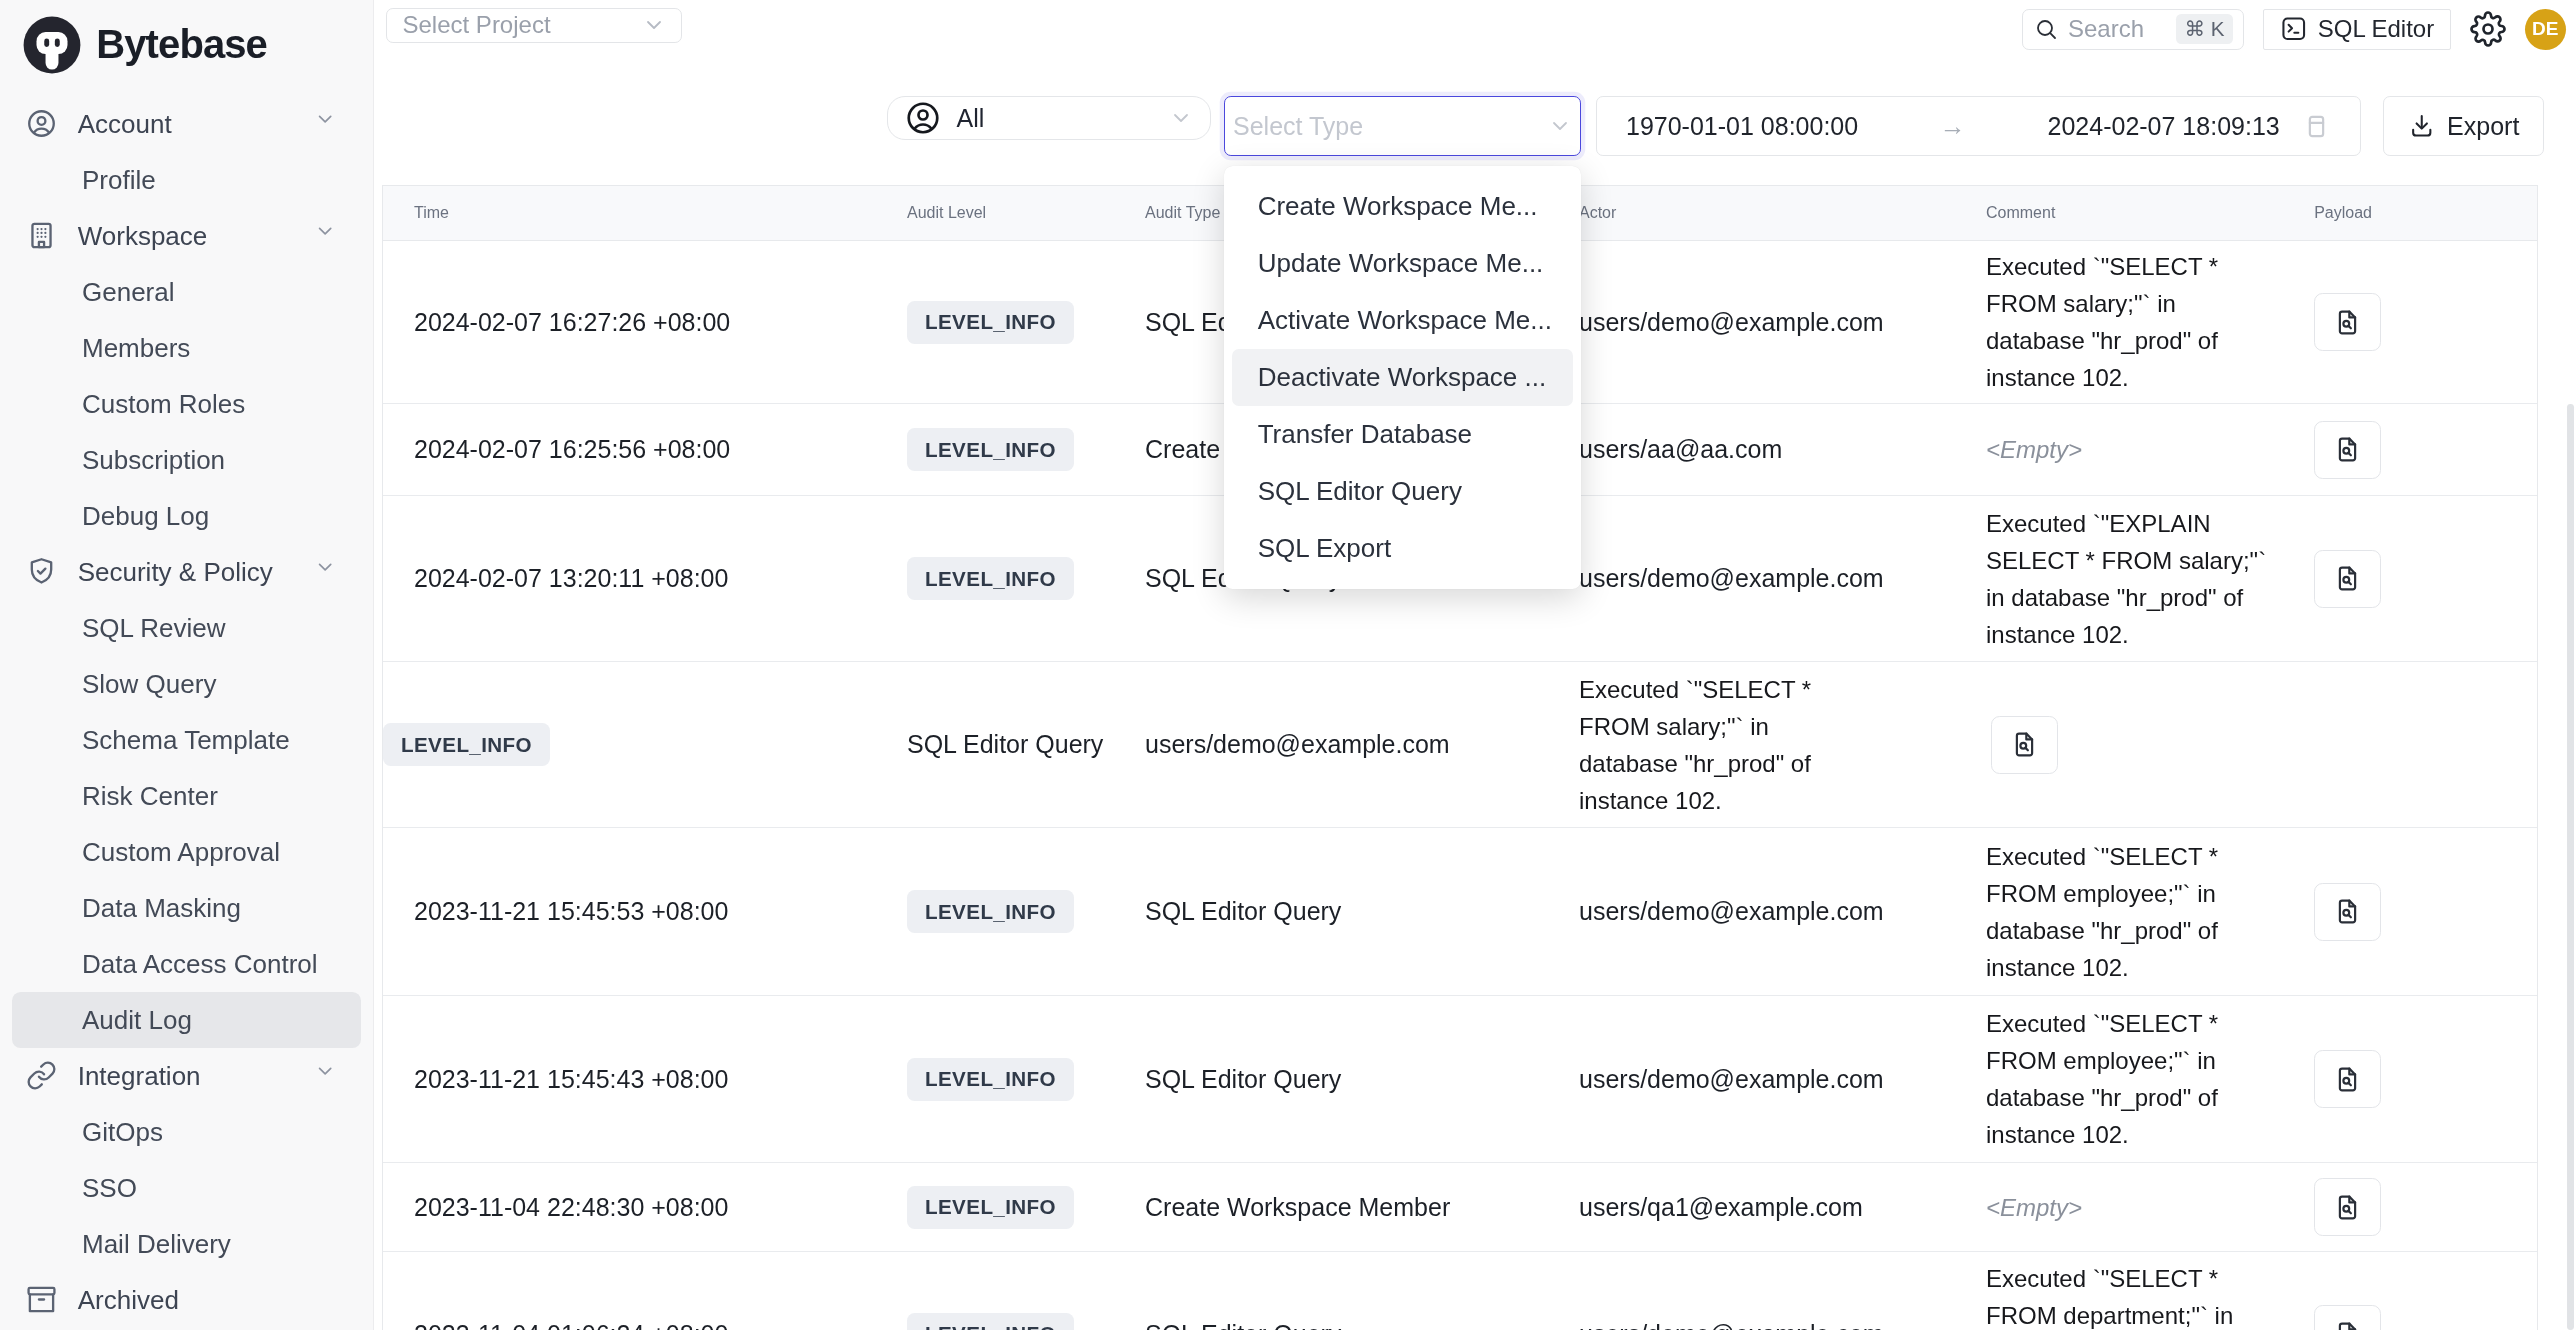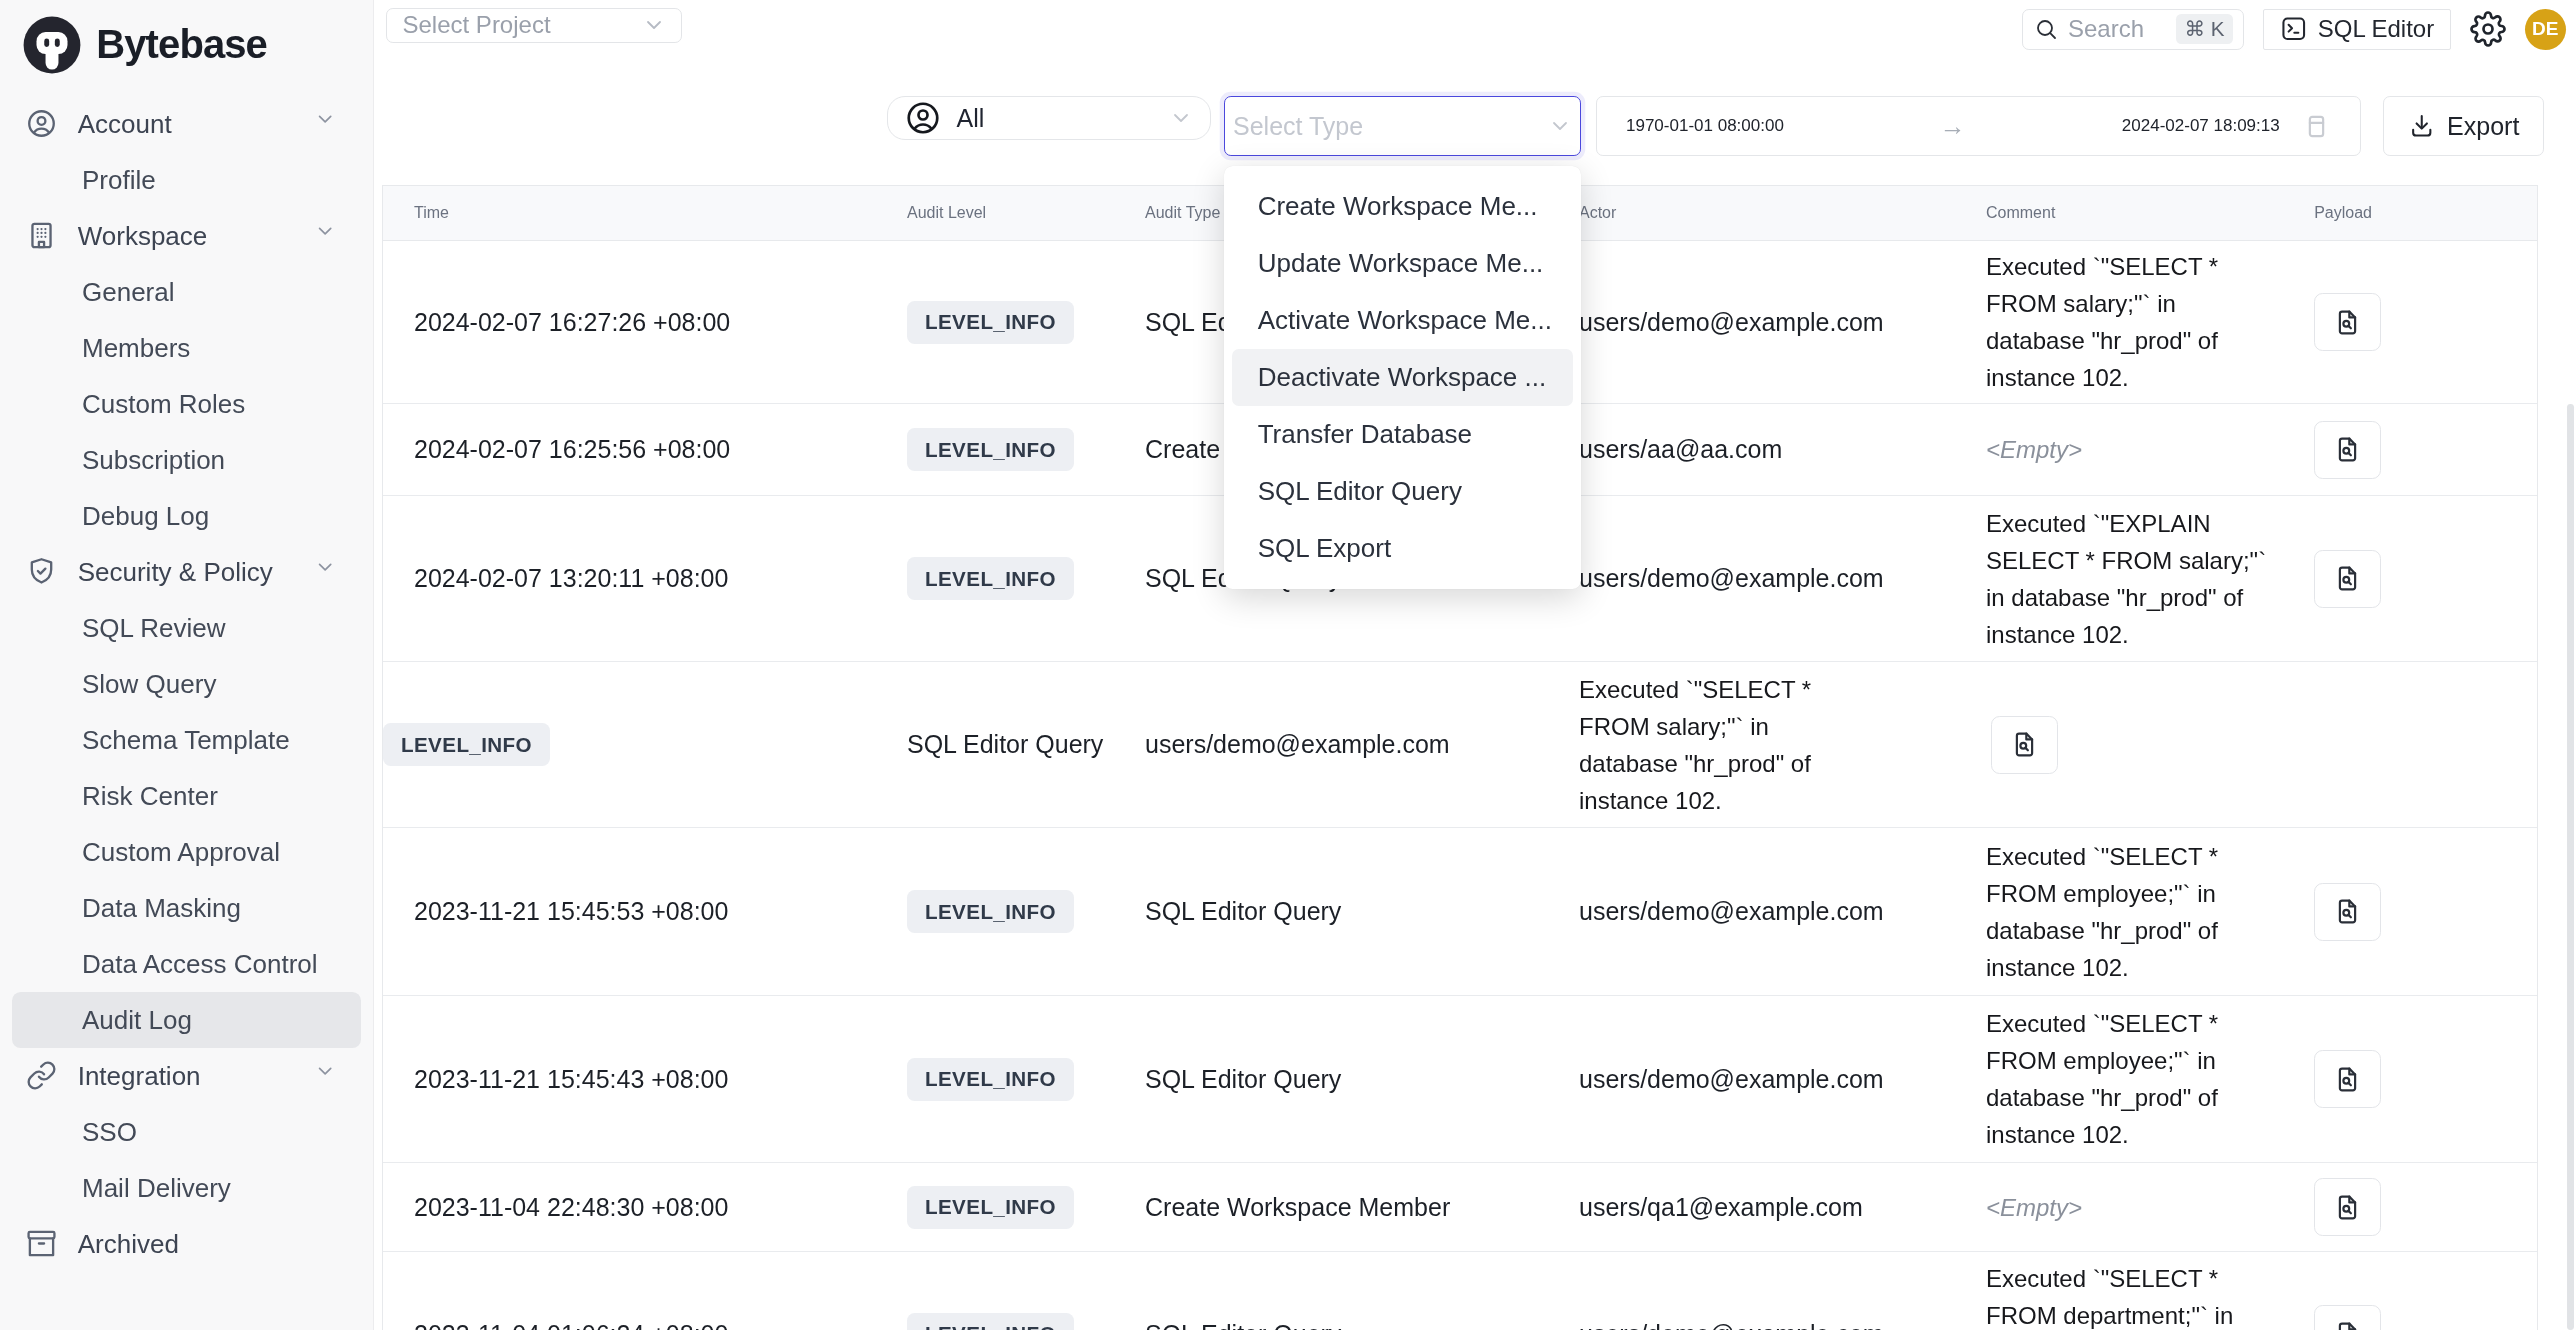--- a/index.html
+++ b/index.html
@@ -77,21 +77,21 @@
     box-shadow:0 0 0 4.3px rgba(76,72,221,0.10);
     display:flex; align-items:center; padding:0 8px; cursor:pointer;
   }
   .type-select .label { font-size:25px; color:#c3c7cf; }
   .type-select .chev { margin-left:auto; color:#c3c7ce; }
   .date-range {
     position:absolute; left:1596px; top:96px; width:765px; height:60px;
     border:0.9px solid #e4e6e9; border-radius:6.9px; background:#fff;
     display:flex; align-items:center; padding:0 29px; cursor:pointer;
   }
-  .date-range .date { font-size:17px; color:#20242c; }
+  .date-range .date { font-size:25px; color:#20242c; }
   .date-range .arrow { flex:1; text-align:center; font-size:26px; color:#a7adb6; }
   .date-range .cal { margin-left:22.3px; color:#c9ccd2; }
   .export-btn {
     position:absolute; left:2383px; top:96px; width:161px; height:60px;
     border:0.9px solid #e4e6e9; border-radius:6.9px; background:#fff;
     display:flex; align-items:center; justify-content:center; gap:12px;
     font-size:25px; color:#20242c; cursor:pointer;
   }
   .export-btn .icon { color:#20242c; }
 
@@ -231,20 +231,21 @@
             <path d="M14 11a5 5 0 0 0-7.54-.54l-3 3a5 5 0 0 0 7.07 7.07l1.71-1.71"></path>
           </svg>
       </span>
       <span>Integration</span>
       <span class="icon chev">
           <svg width="22.3" height="22.3" viewBox="0 0 24 24" stroke-width="2.2">
             <polyline points="6 9 12 15 18 9"></polyline>
           </svg>
         </span>
     </div>
+    <div class="nav-item">GitOps</div>
     <div class="nav-item">SSO</div>
     <div class="nav-item">Mail Delivery</div>
 
     <div class="nav-header">
       <span class="icon">
         <svg width="31" height="31" viewBox="0 0 24 24">
             <polyline points="21 8 21 21 3 21 3 8"></polyline>
             <rect x="2" y="3" width="20" height="5" rx="1"></rect>
             <line x1="10" y1="12" x2="14" y2="12"></line>
           </svg>

